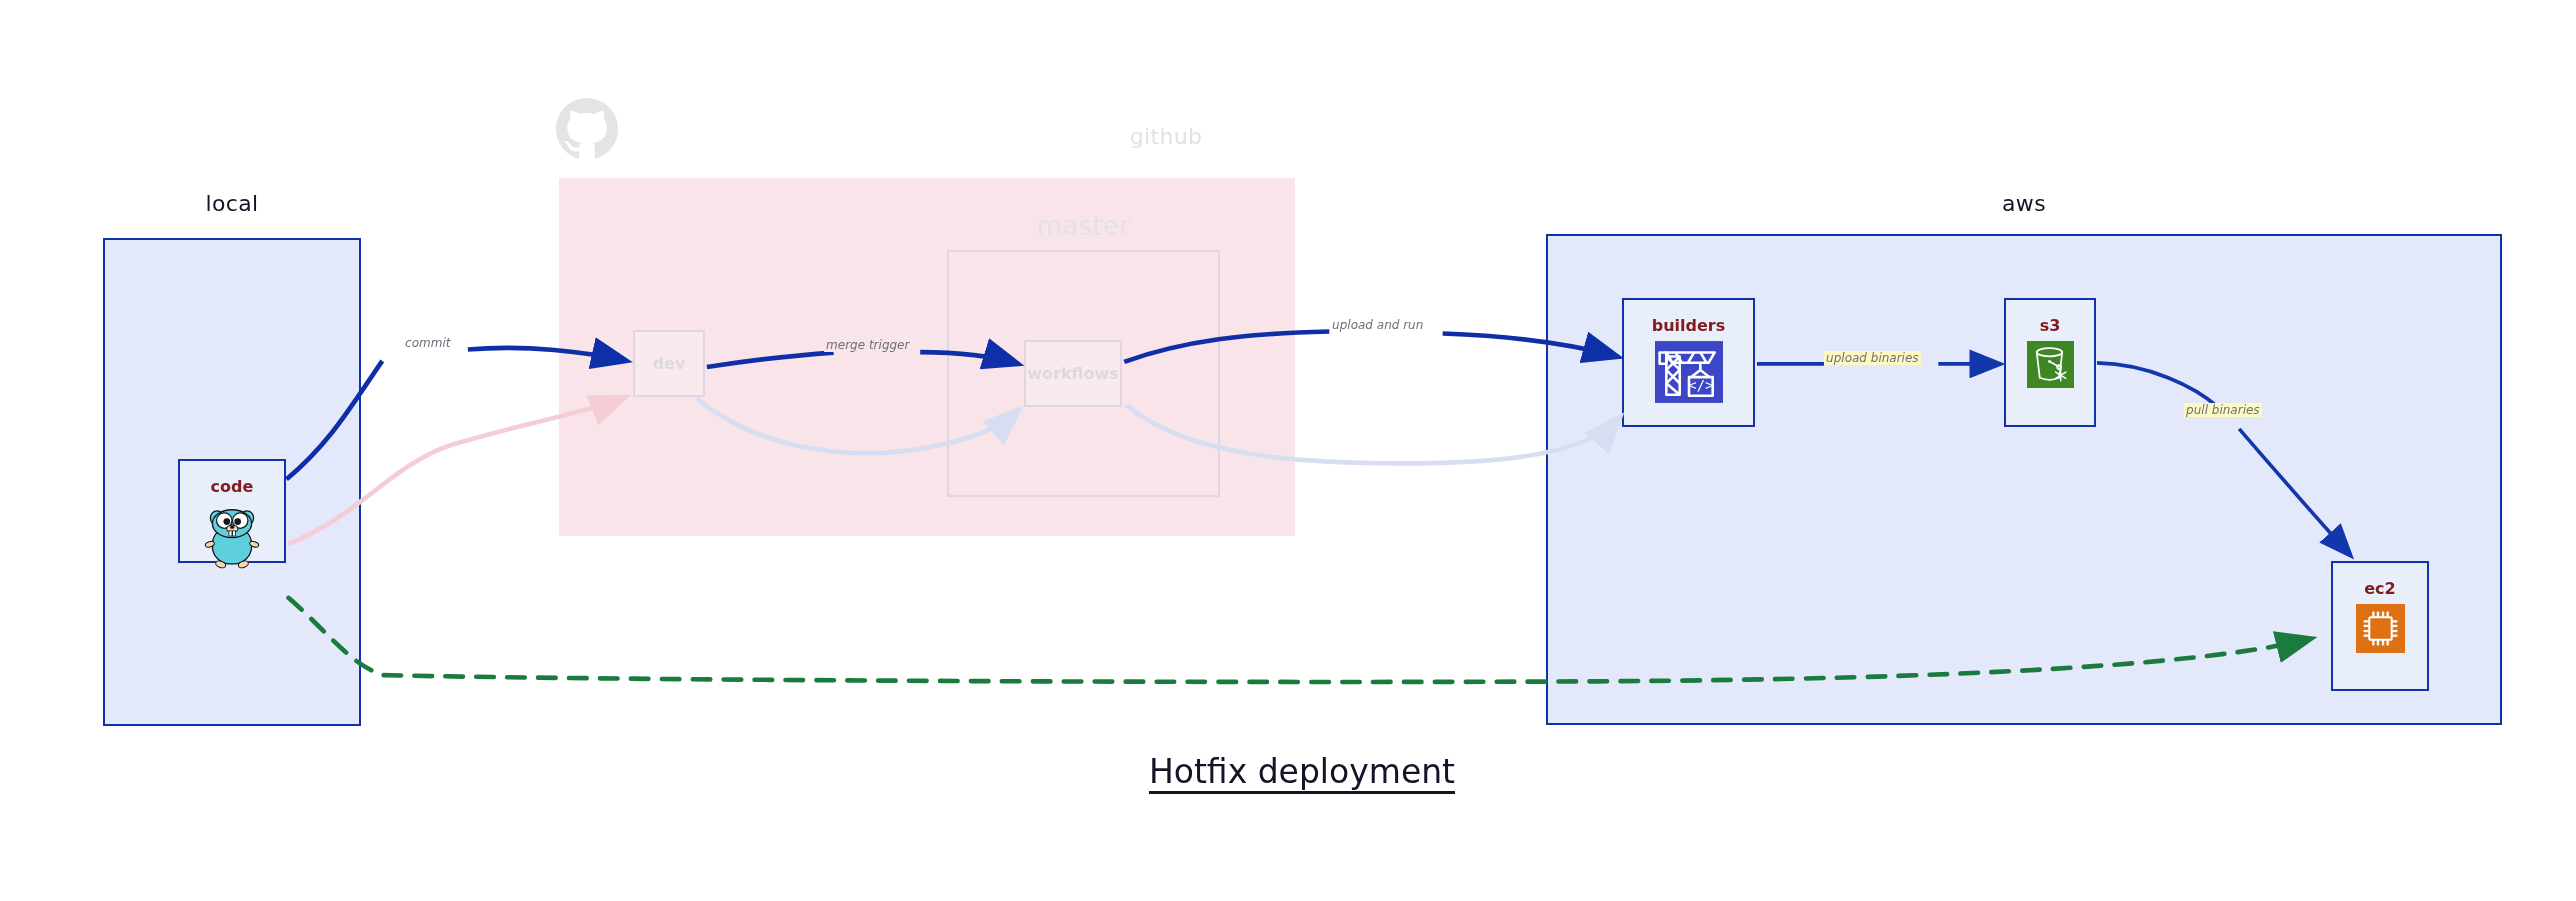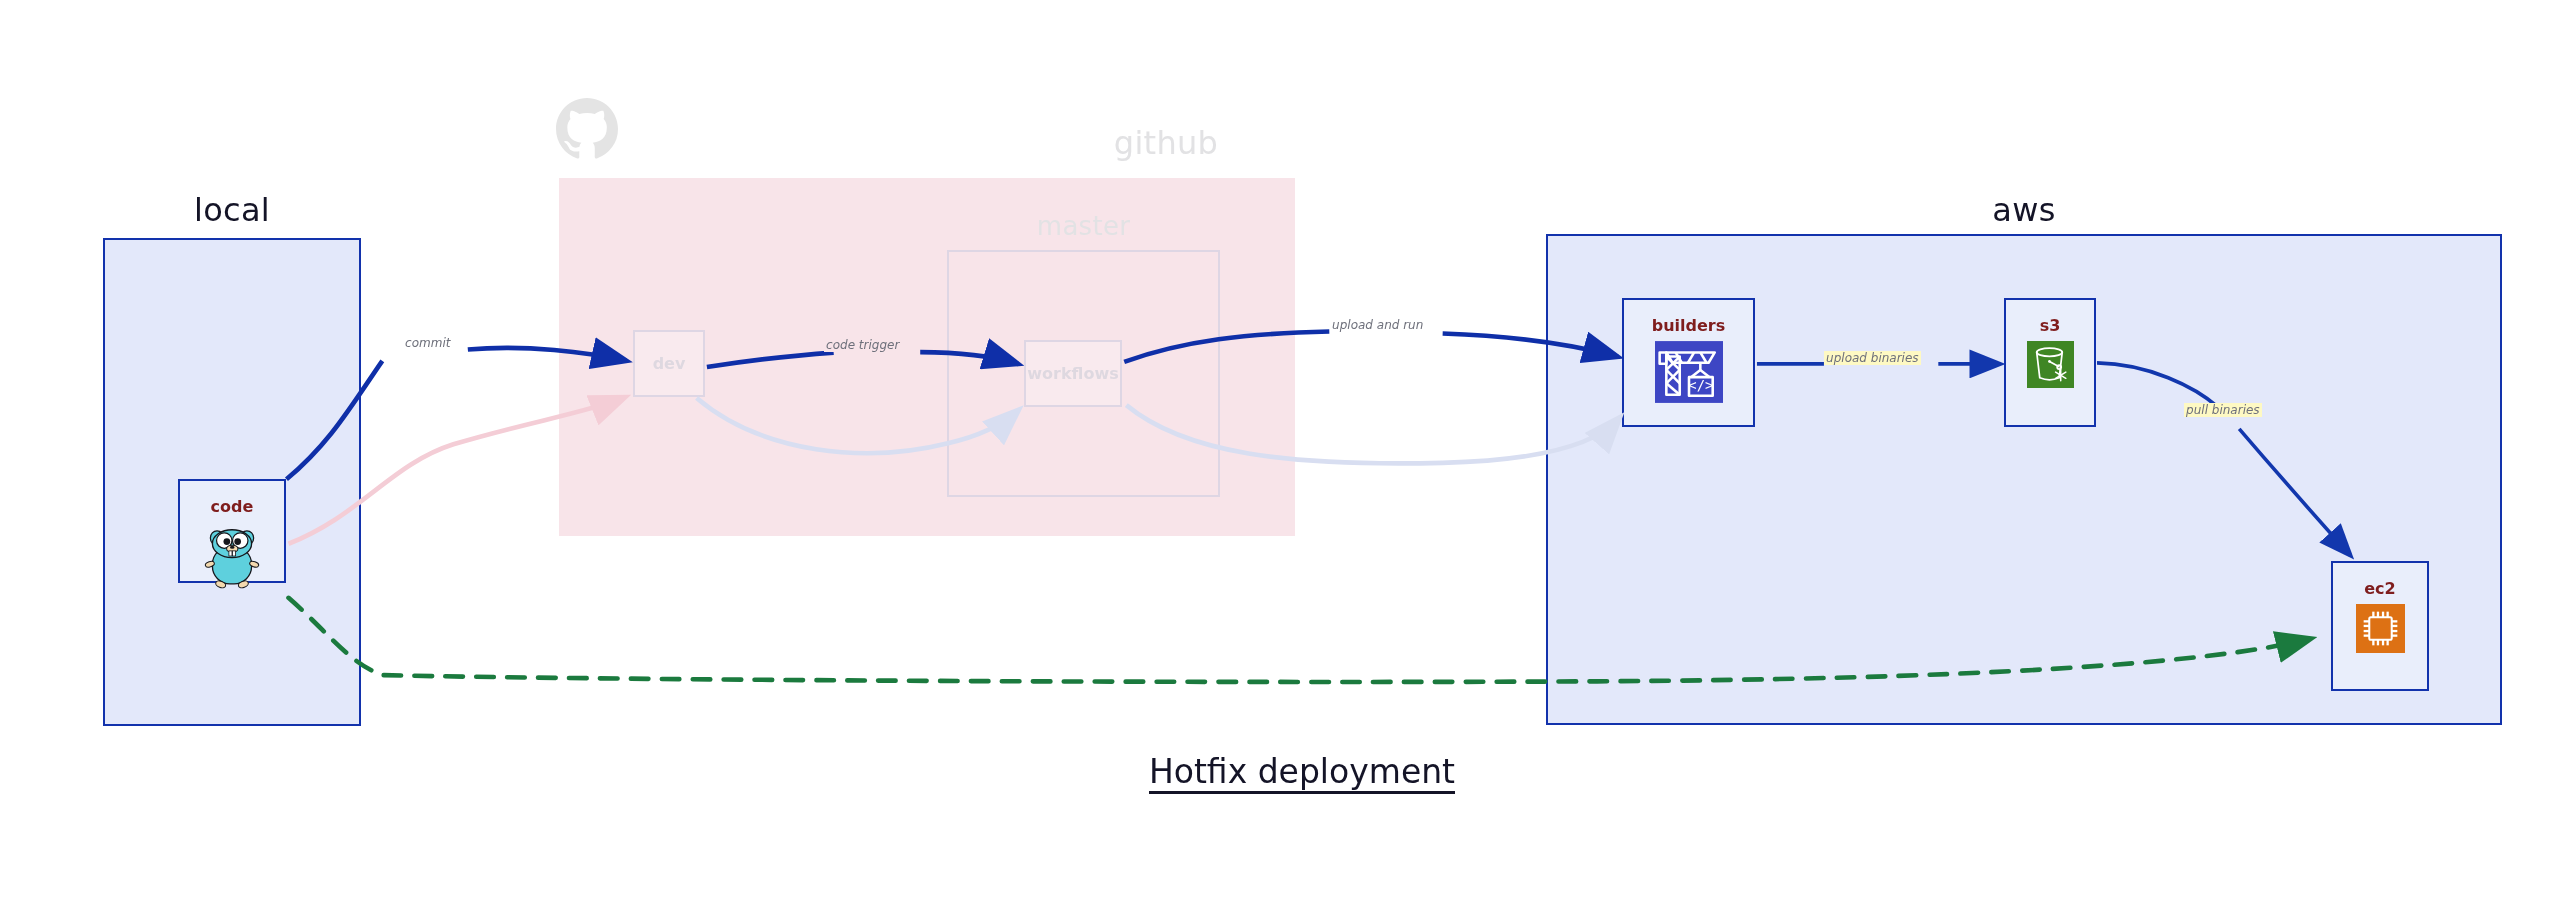--- a/index.html
+++ b/index.html
@@ -4,21 +4,21 @@
 <title>Hotfix deployment</title>
 <style>
   html,body{margin:0;padding:0;background:#ffffff;}
   body{
     font-family:"DejaVu Sans","Liberation Sans",sans-serif;
     width:2604px;height:902px;overflow:hidden;position:relative;
   }
   #stage{position:absolute;left:0;top:0;width:2604px;height:902px;}
   svg.layer{position:absolute;left:0;top:0;width:2604px;height:902px;}
   .grp-label{
-    position:absolute;text-align:center;font-size:32px;color:#141427;
+    position:absolute;text-align:center;font-size:22px;color:#141427;
     font-family:"DejaVu Sans","Liberation Sans",sans-serif;
     white-space:nowrap;letter-spacing:0.3px;
   }
   .grp-label.faded{color:#e2e2e4;}
   .grp-box{position:absolute;box-sizing:border-box;}
   .grp-box.blue{background:#e3e8fa;border:2.6px solid #1232ac;}
   .grp-box.pink{background:#f8e4e9;border:none;}
   .node{position:absolute;box-sizing:border-box;background:#e9eefb;
         border:2.6px solid #1232ac;display:flex;flex-direction:column;
         align-items:center;}
@@ -72,21 +72,21 @@
   </div>
 
   <div class="node ghost" style="left:1024px;top:340px;width:98px;height:67px;justify-content:center;">
     <span class="nlabel" style="margin-top:0;">workflows</span>
   </div>
 
   <div class="grp-label" style="left:103px;top:191px;width:258px;">local</div>
 
   <div class="grp-box blue" style="left:103px;top:238px;width:258px;height:488px;"></div>
 
-  <div class="node" style="left:178px;top:479px;width:108px;height:104px;">
+  <div class="node" style="left:178px;top:459px;width:108px;height:104px;">
     <span class="nlabel">code</span>
     <span class="nicon">
       <svg width="62" height="67" viewBox="0 0 120 130">
 
         <ellipse cx="31" cy="31" rx="13" ry="14" fill="#5ed0dd" stroke="#16171c" stroke-width="2.4"></ellipse>
         <ellipse cx="89" cy="31" rx="13" ry="14" fill="#5ed0dd" stroke="#16171c" stroke-width="2.4"></ellipse>
 
         <rect x="22" y="48" width="76" height="72" rx="34" fill="#5ed0dd" stroke="#16171c" stroke-width="2.6"></rect>
 
         <ellipse cx="60" cy="42" rx="38" ry="27" fill="#5ed0dd" stroke="#16171c" stroke-width="2.6"></ellipse>
@@ -237,21 +237,21 @@
     <path d="M 4070 704 C 4170 706 4260 750 4305 790" stroke="#1237ad" stroke-width="7" fill="none"></path>
     <path d="M 4346 832 C 4430 930 4510 1020 4562 1078" stroke="#1237ad" stroke-width="7" fill="none" marker-end="url(#ar-blue-thin)"></path>
 
     <path d="M 560 1160 C 640 1230 680 1290 744 1310
              C 1200 1320 2400 1326 3100 1322
              C 3800 1318 4280 1290 4482 1240" stroke="#1b7a3e" stroke-width="9" fill="none" stroke-dasharray="34 26" stroke-linecap="round" marker-end="url(#ar-green)"></path>
   </svg>
 
   <div class="edge-label" style="left:403px;top:336px;">commit</div>
 
-  <div class="edge-label onpink" style="left:824px;top:338px;">code trigger</div>
+  <div class="edge-label onpink" style="left:824px;top:338px;">merge trigger</div>
 
   <div class="edge-label" style="left:1330px;top:318px;">upload and run</div>
 
   <div class="edge-label onblue" style="left:1824px;top:351px;">upload binaries</div>
 
   <div class="edge-label onblue" style="left:2184px;top:403px;">pull binaries</div>
 
   <div class="title" style="top:752px;">
     <span>Hotfix deployment</span>
   </div>

